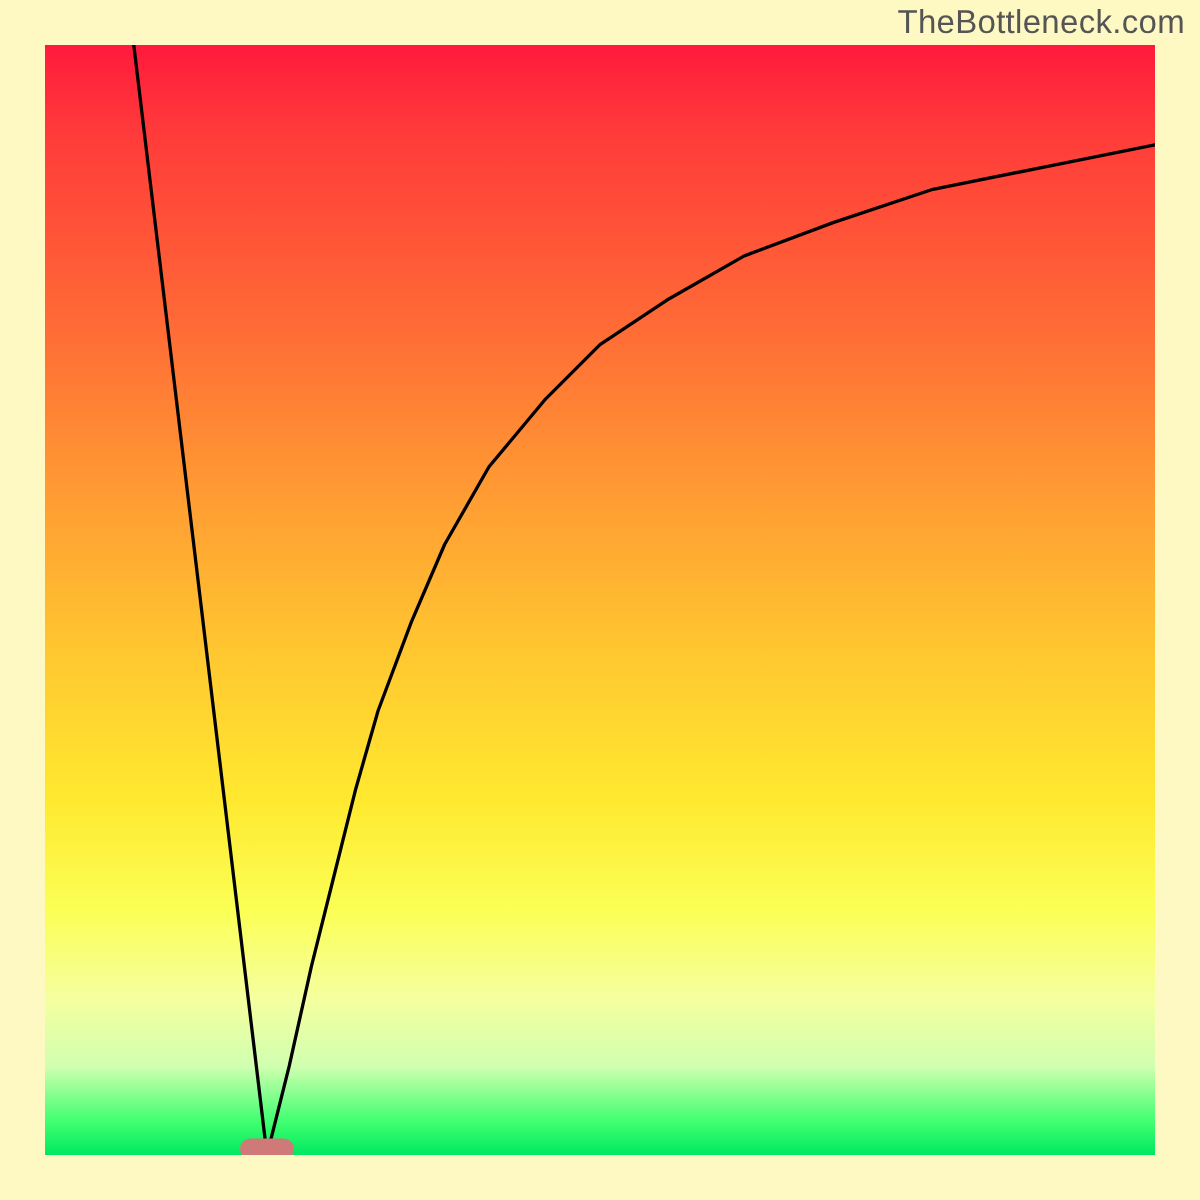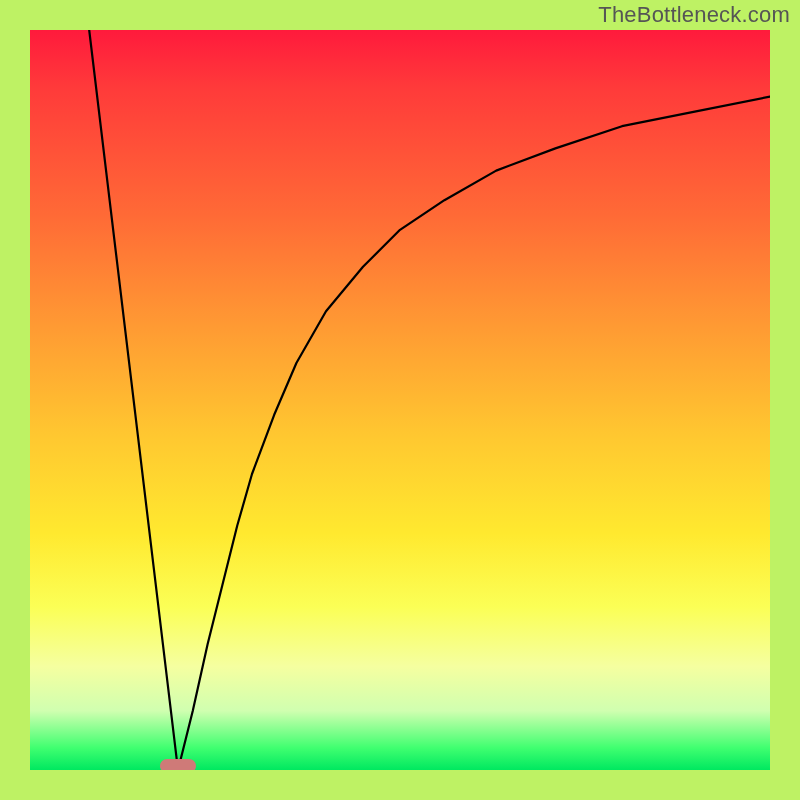--- a/index.html
+++ b/index.html
@@ -8,21 +8,21 @@
     width: 800px;
     height: 800px;
     overflow: hidden;
     background: #000;
     font-family: Arial, Helvetica, sans-serif;
   }
   .frame {
     position: relative;
     width: 800px;
     height: 800px;
-    background: #bef264;
+    background: #fef9c3;
   }
   .watermark {
     position: absolute;
     top: 2px;
     right: 10px;
     color: #555;
     font-size: 22px;
     font-weight: 500;
     letter-spacing: 0.2px;
     z-index: 10;

